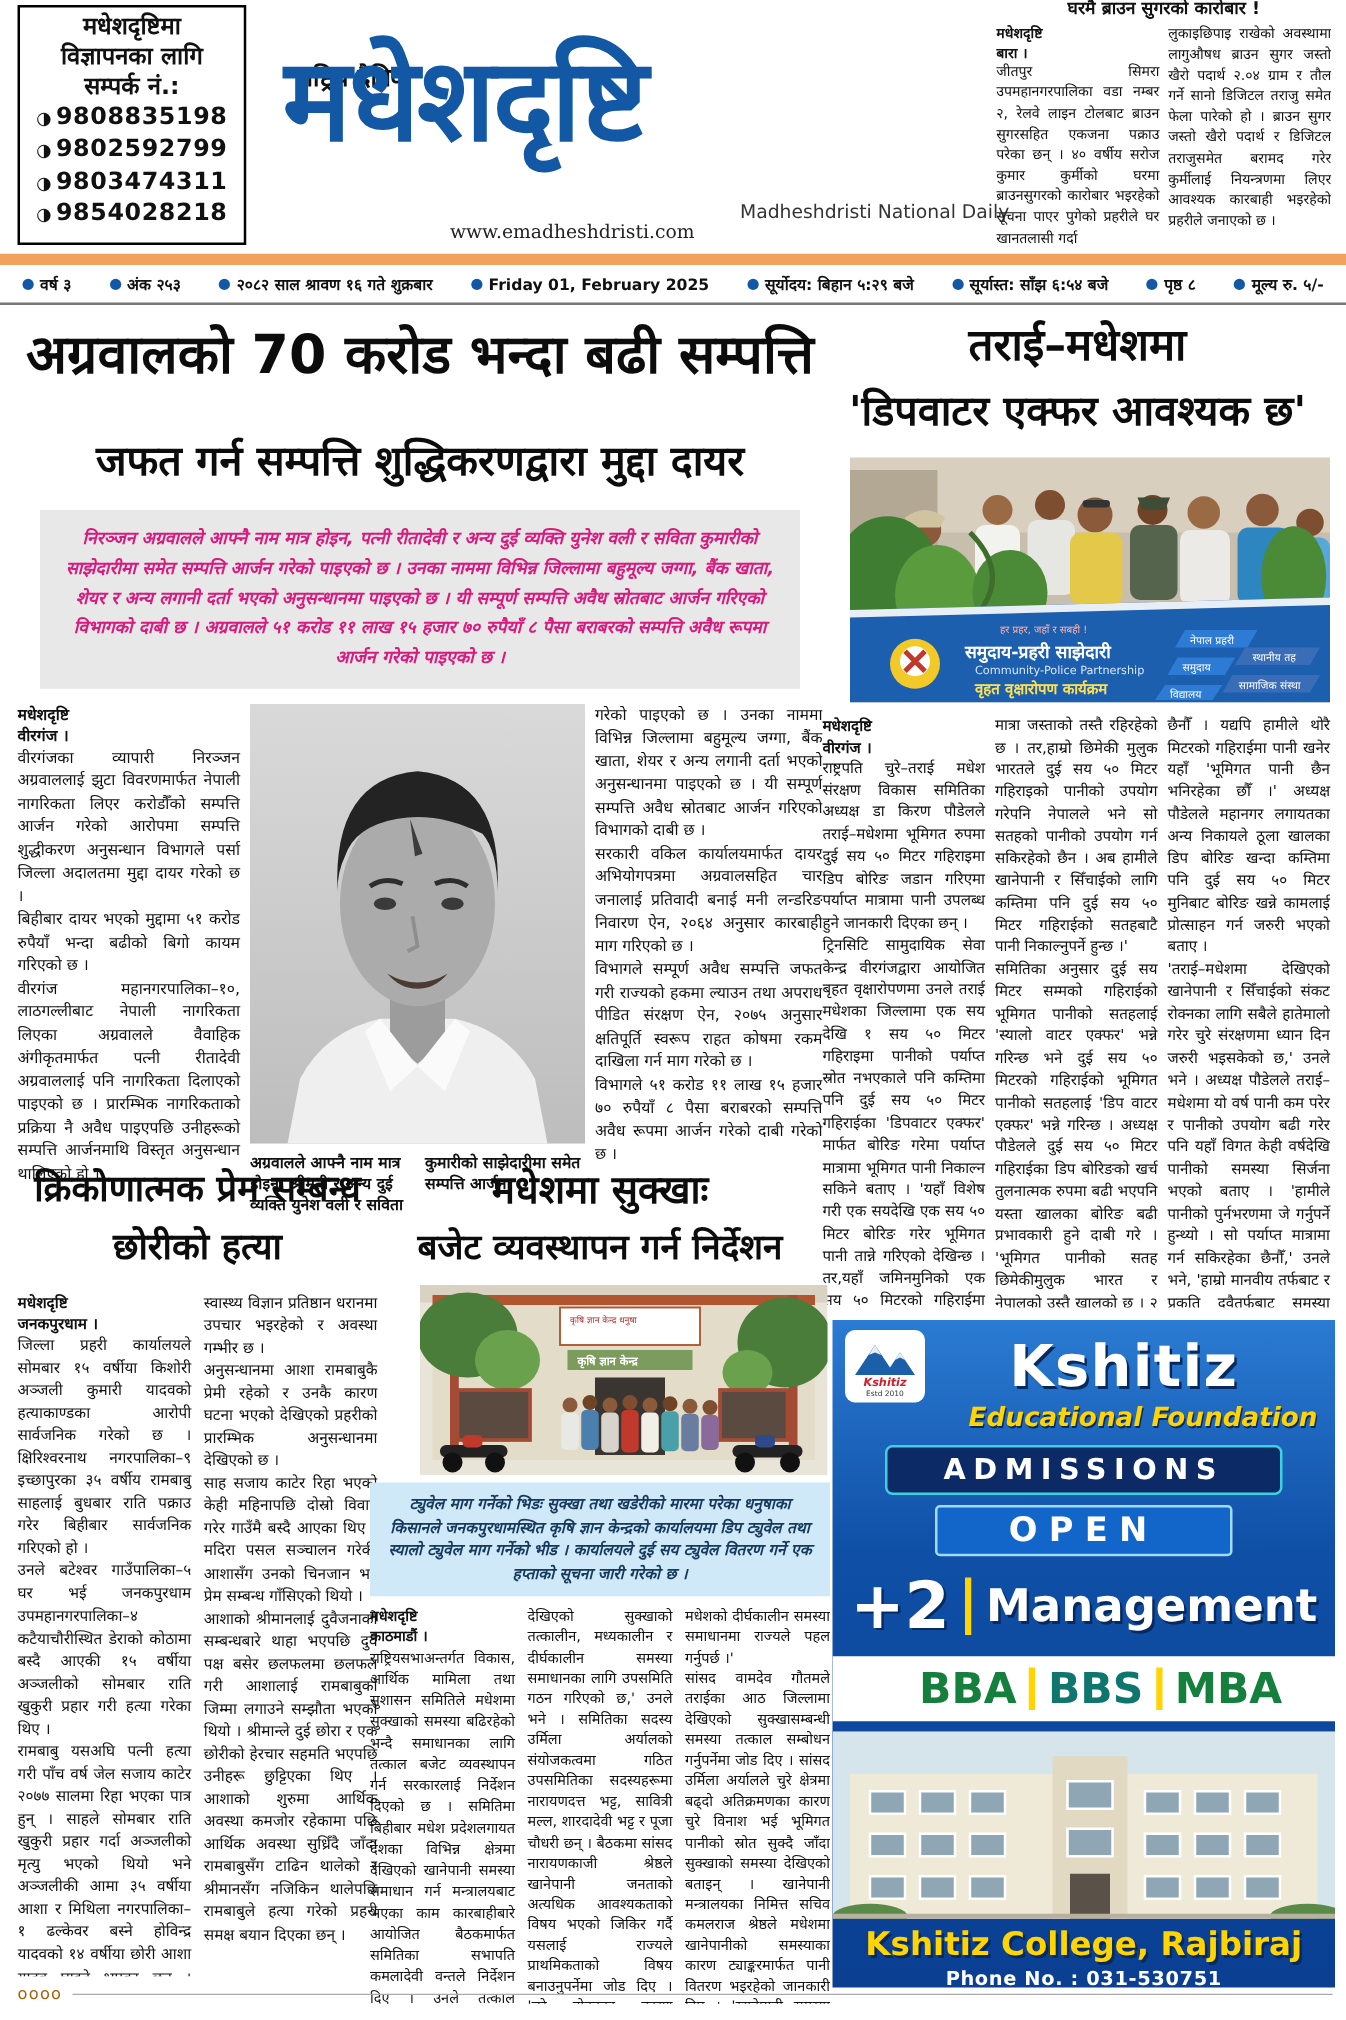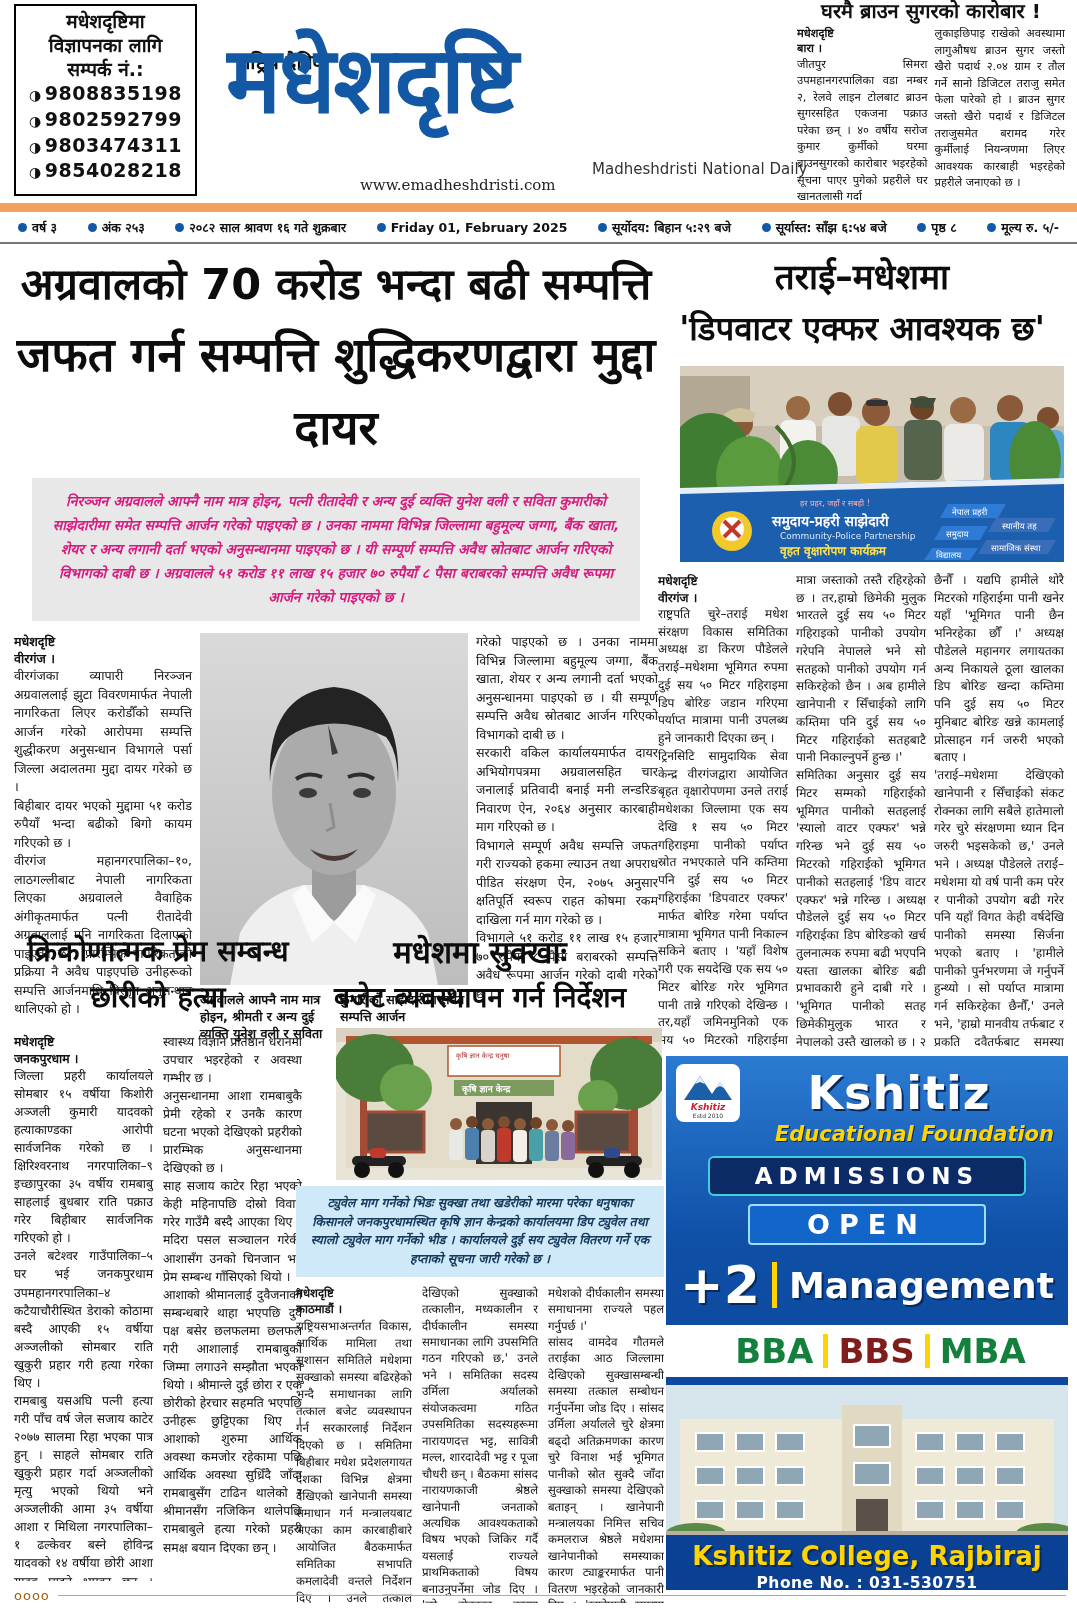--- a/index.html
+++ b/index.html
@@ -11,38 +11,38 @@
     text-align:center;padding:4px 2px;box-sizing:border-box;}
   .contact-box .cline{font-weight:bold;font-size:19px;line-height:1.25;}
   .phone-row{font-weight:bold;font-size:19px;line-height:1.35;letter-spacing:.5px;}
   .phone-ic{font-size:14px;margin-right:3px;}
   .daily-label{left:237px;top:8px;font-weight:bold;font-size:20px;margin-top:40px;}
   .logo{left:226px;top:14px;width:575px;height:160px;overflow:hidden;
     font-size:92px;font-weight:bold;color:#1358a4;line-height:1.45;letter-spacing:-2px;white-space:nowrap;}
   .website{left:360px;top:176px;font-family:"DejaVu Serif",serif;font-size:15px;color:#222;}
   .eng-name{left:592px;top:160px;font-size:15px;color:#333;}
   .brief{left:797px;top:0;width:268px;height:200px;overflow:hidden;}
-  .brief-title{font-weight:bold;font-size:20px;text-align:center;line-height:1.1;margin-bottom:4px;}
+  .brief-title{font-weight:bold;font-size:14px;text-align:center;line-height:1.1;margin-bottom:4px;}
   .brief-cols{display:flex;gap:7px;}
   .brief-col{width:50%;font-size:11.3px;line-height:1.35;text-align:justify;}
   .src{font-weight:bold;}
   
   .orange-bar{left:0;top:203px;width:1077px;height:9px;background:#f2a25c;}
   .dateline{left:0;top:212px;width:1077px;height:32px;display:flex;align-items:center;
     justify-content:space-between;padding:0 18px;box-sizing:border-box;
     font-weight:bold;font-size:12.5px;border-bottom:2px solid #777;}
   .dl-item{display:flex;align-items:center;white-space:nowrap;}
   .dot{width:9px;height:9px;border-radius:50%;background:#1358a4;display:inline-block;margin-right:5px;flex:none;}
   
   .bodytxt{white-space:pre-line;text-align:justify;line-height:1.47;}
   .hl{font-weight:bold;text-align:center;color:#0c0c0c;}
   
   .lead{left:14px;top:250px;width:644px;}
   .lead .h1{font-size:43px;line-height:1.6;}
-  .lead .h2{font-size:47px;line-height:1.55;}
+  .lead .h2{font-size:33px;line-height:1.55;margin-top:24px;}
   .standfirst{margin:14px 18px 0;background:#e8e8e8;color:#d81b7f;font-style:italic;
     font-weight:600;font-size:14px;line-height:1.7;text-align:center;padding:12px 16px;}
   .lead-body{display:flex;gap:8px;margin-top:12px;height:438px;overflow:hidden;}
   .lead-c1{width:178px;font-size:12.6px;}
   .lead-fig{width:268px;}
   .portrait{width:268px;height:352px;display:block;}
   .portrait-cap{margin-top:6px;font-size:12.6px;font-weight:600;line-height:1.35;
     column-count:2;column-gap:12px;text-align:left;}
   .lead-c3{width:182px;font-size:12.6px;}
   
@@ -84,21 +84,21 @@
   .open-ribbon{margin:8px auto 0;width:58%;background:#1266c9;border:2px solid #9fdcff;
     border-radius:4px;text-align:center;font-weight:bold;font-size:27px;letter-spacing:9px;padding:3px 0;}
   .plus2-row{display:flex;align-items:center;justify-content:center;margin-top:10px;gap:12px;}
   .plus2{font-size:52px;font-weight:bold;text-shadow:2px 2px 0 #072a5e;}
   .ybar{width:5px;height:46px;background:#ffd400;}
   .mgmt{font-size:36px;font-weight:bold;text-shadow:2px 2px 0 #072a5e;}
   .programs{margin-top:10px;background:#ffffff;display:flex;align-items:center;
     justify-content:center;gap:10px;padding:6px 0;}
   .prog{font-size:34px;font-weight:bold;}
   .prog-bba{color:#15803d;margin-left:27px;}
-  .prog-bbs{color:#7f1d1d;}
+  .prog-bbs{color:#0f766e;}
   .prog-mba{color:#15803d;}
   .pysep{width:5px;height:34px;background:#ffd400;}
   .ad-photo{display:block;width:402px;height:150px;margin-top:8px;}
   .college{text-align:center;font-size:26px;font-weight:bold;color:#ffd400;
     text-shadow:2px 2px 0 #072a5e;margin-top:6px;}
   .phone1,.phone2{text-align:center;font-weight:bold;font-size:15.5px;letter-spacing:.5px;margin-top:3px;}
   
   .foot{left:14px;top:1588px;width:1052px;display:flex;align-items:center;gap:8px;color:#a16207;}
   .foot .rings{font-size:13px;letter-spacing:1px;}
   .foot .rule{flex:1;border-top:1.5px solid #aaa;}

